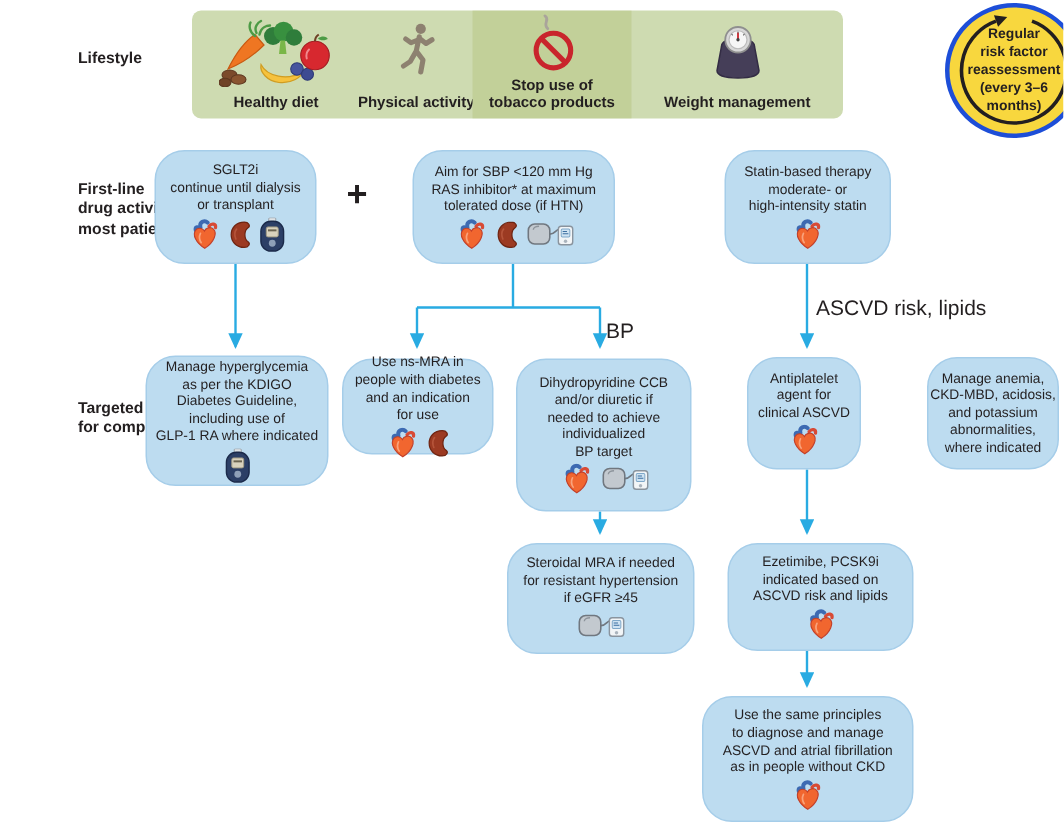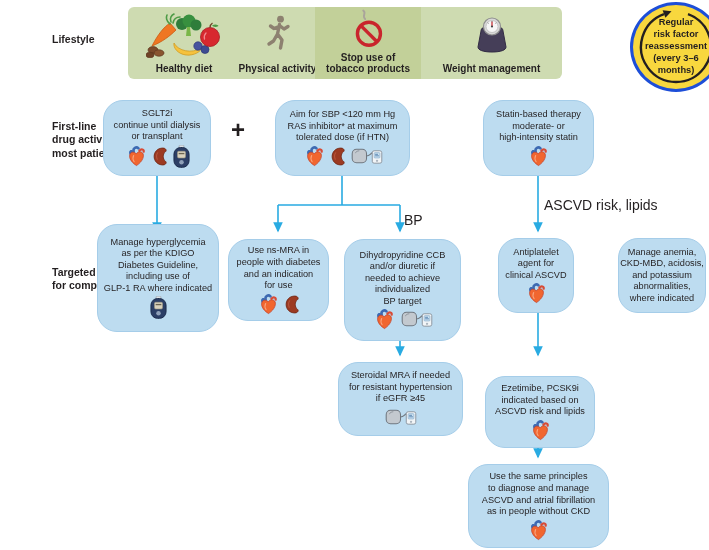--- a/index.html
+++ b/index.html
@@ -195,38 +195,38 @@
         <svg width="23" height="21" viewBox="0 0 24 22">
           <path d="M9 6 C8 2 12 0.5 14 2.5" fill="none" stroke="#3d6ab2" stroke-width="2.8" stroke-linecap="round"></path>
           <path d="M15 5 C17 2.5 20 3.5 19.5 6" fill="none" stroke="#d84a35" stroke-width="2.3" stroke-linecap="round"></path>
           <path d="M5 9.5 C3.2 6.5 4.8 3.5 7.5 4.5 C9.2 5.1 9.3 8 8.2 9.8 Z" fill="#3d6ab2"></path>
           <path d="M12 20.5 C5.5 16.5 3.5 11 5.5 8 C7.2 5.6 10.5 6.2 11.8 8.4 C12.6 6.4 16 5 18.2 7.2 C20.6 9.6 19 16 12 20.5 Z" fill="#f1662f" stroke="#c2402a" stroke-width="0.8"></path>
           <path d="M9 10 C8 12 8.2 14.5 9.5 16.5" fill="none" stroke="#f9a27b" stroke-width="1.2" stroke-linecap="round"></path>
         </svg>
       </div>
   </div>
 
-  <div class="box" style="left:97px;top:224px;width:122px;height:108px">
+  <div class="box" style="left:97px;top:237px;width:122px;height:87px">
     <div class="txt">Manage hyperglycemia
 as per the KDIGO
 Diabetes Guideline,
 including use of
 GLP-1 RA where indicated</div>
     <div class="icons">
         <svg width="17" height="23" viewBox="0 0 18 24">
           <rect x="6.5" y="0" width="5" height="4" rx="0.8" fill="#dfe3e6" stroke="#9aa4ad" stroke-width="0.7"></rect>
           <rect x="1" y="2.5" width="16" height="21" rx="7" fill="#2c3f66" stroke="#1b2a4a" stroke-width="1"></rect>
           <rect x="4.8" y="6.5" width="8.4" height="7" rx="1.2" fill="#d9d2bd" stroke="#a39c85" stroke-width="0.7"></rect>
           <rect x="6" y="8.2" width="6" height="1.4" fill="#6b6450"></rect>
           <circle cx="9" cy="18" r="2.4" fill="#8fa0b8"></circle>
         </svg>
       </div>
   </div>
 
-  <div class="box" style="left:228px;top:239px;width:101px;height:82px">
+  <div class="box" style="left:228px;top:239px;width:101px;height:64px">
     <div class="txt">Use ns-MRA in
 people with diabetes
 and an indication
 for use</div>
     <div class="icons">
         <svg width="23" height="21" viewBox="0 0 24 22">
           <path d="M9 6 C8 2 12 0.5 14 2.5" fill="none" stroke="#3d6ab2" stroke-width="2.8" stroke-linecap="round"></path>
           <path d="M15 5 C17 2.5 20 3.5 19.5 6" fill="none" stroke="#d84a35" stroke-width="2.3" stroke-linecap="round"></path>
           <path d="M5 9.5 C3.2 6.5 4.8 3.5 7.5 4.5 C9.2 5.1 9.3 8 8.2 9.8 Z" fill="#3d6ab2"></path>
           <path d="M12 20.5 C5.5 16.5 3.5 11 5.5 8 C7.2 5.6 10.5 6.2 11.8 8.4 C12.6 6.4 16 5 18.2 7.2 C20.6 9.6 19 16 12 20.5 Z" fill="#f1662f" stroke="#c2402a" stroke-width="0.8"></path>
@@ -298,21 +298,21 @@
           <path d="M4.5 7.5 C4.5 6 6.5 5 8.5 5" fill="none" stroke="#8d949b" stroke-width="1"></path>
           <path d="M16 10.5 C20 10.5 19.5 7.5 23 7" fill="none" stroke="#70777f" stroke-width="1.2"></path>
           <rect x="22" y="5" width="10" height="13" rx="2" fill="#f2f5f7" stroke="#8a949e" stroke-width="1"></rect>
           <rect x="24" y="7" width="6" height="5.5" rx="0.8" fill="#cfe3f2" stroke="#7fa8c9" stroke-width="0.7"></rect>
           <path d="M25 8.7 h3 M25 10.3 h4" stroke="#3b6ea0" stroke-width="0.8"></path>
           <circle cx="27" cy="15.5" r="1.2" fill="#aab4bd"></circle>
         </svg>
       </div>
   </div>
 
-  <div class="box" style="left:485px;top:376px;width:110px;height:72px">
+  <div class="box" style="left:485px;top:362px;width:124px;height:72px">
     <div class="txt">Ezetimibe, PCSK9i
 indicated based on
 ASCVD risk and lipids</div>
     <div class="icons">
         <svg width="23" height="21" viewBox="0 0 24 22">
           <path d="M9 6 C8 2 12 0.5 14 2.5" fill="none" stroke="#3d6ab2" stroke-width="2.8" stroke-linecap="round"></path>
           <path d="M15 5 C17 2.5 20 3.5 19.5 6" fill="none" stroke="#d84a35" stroke-width="2.3" stroke-linecap="round"></path>
           <path d="M5 9.5 C3.2 6.5 4.8 3.5 7.5 4.5 C9.2 5.1 9.3 8 8.2 9.8 Z" fill="#3d6ab2"></path>
           <path d="M12 20.5 C5.5 16.5 3.5 11 5.5 8 C7.2 5.6 10.5 6.2 11.8 8.4 C12.6 6.4 16 5 18.2 7.2 C20.6 9.6 19 16 12 20.5 Z" fill="#f1662f" stroke="#c2402a" stroke-width="0.8"></path>
           <path d="M9 10 C8 12 8.2 14.5 9.5 16.5" fill="none" stroke="#f9a27b" stroke-width="1.2" stroke-linecap="round"></path>

